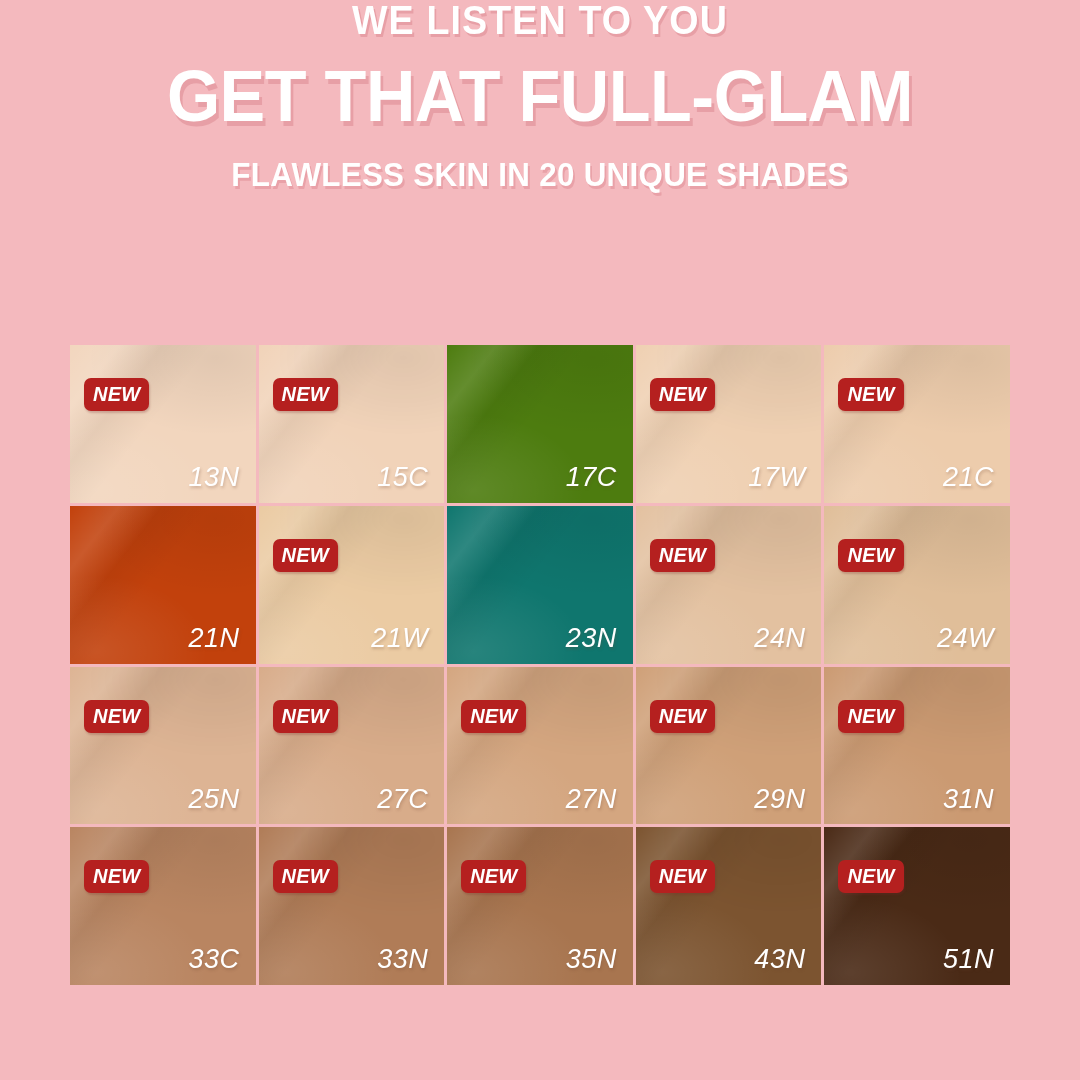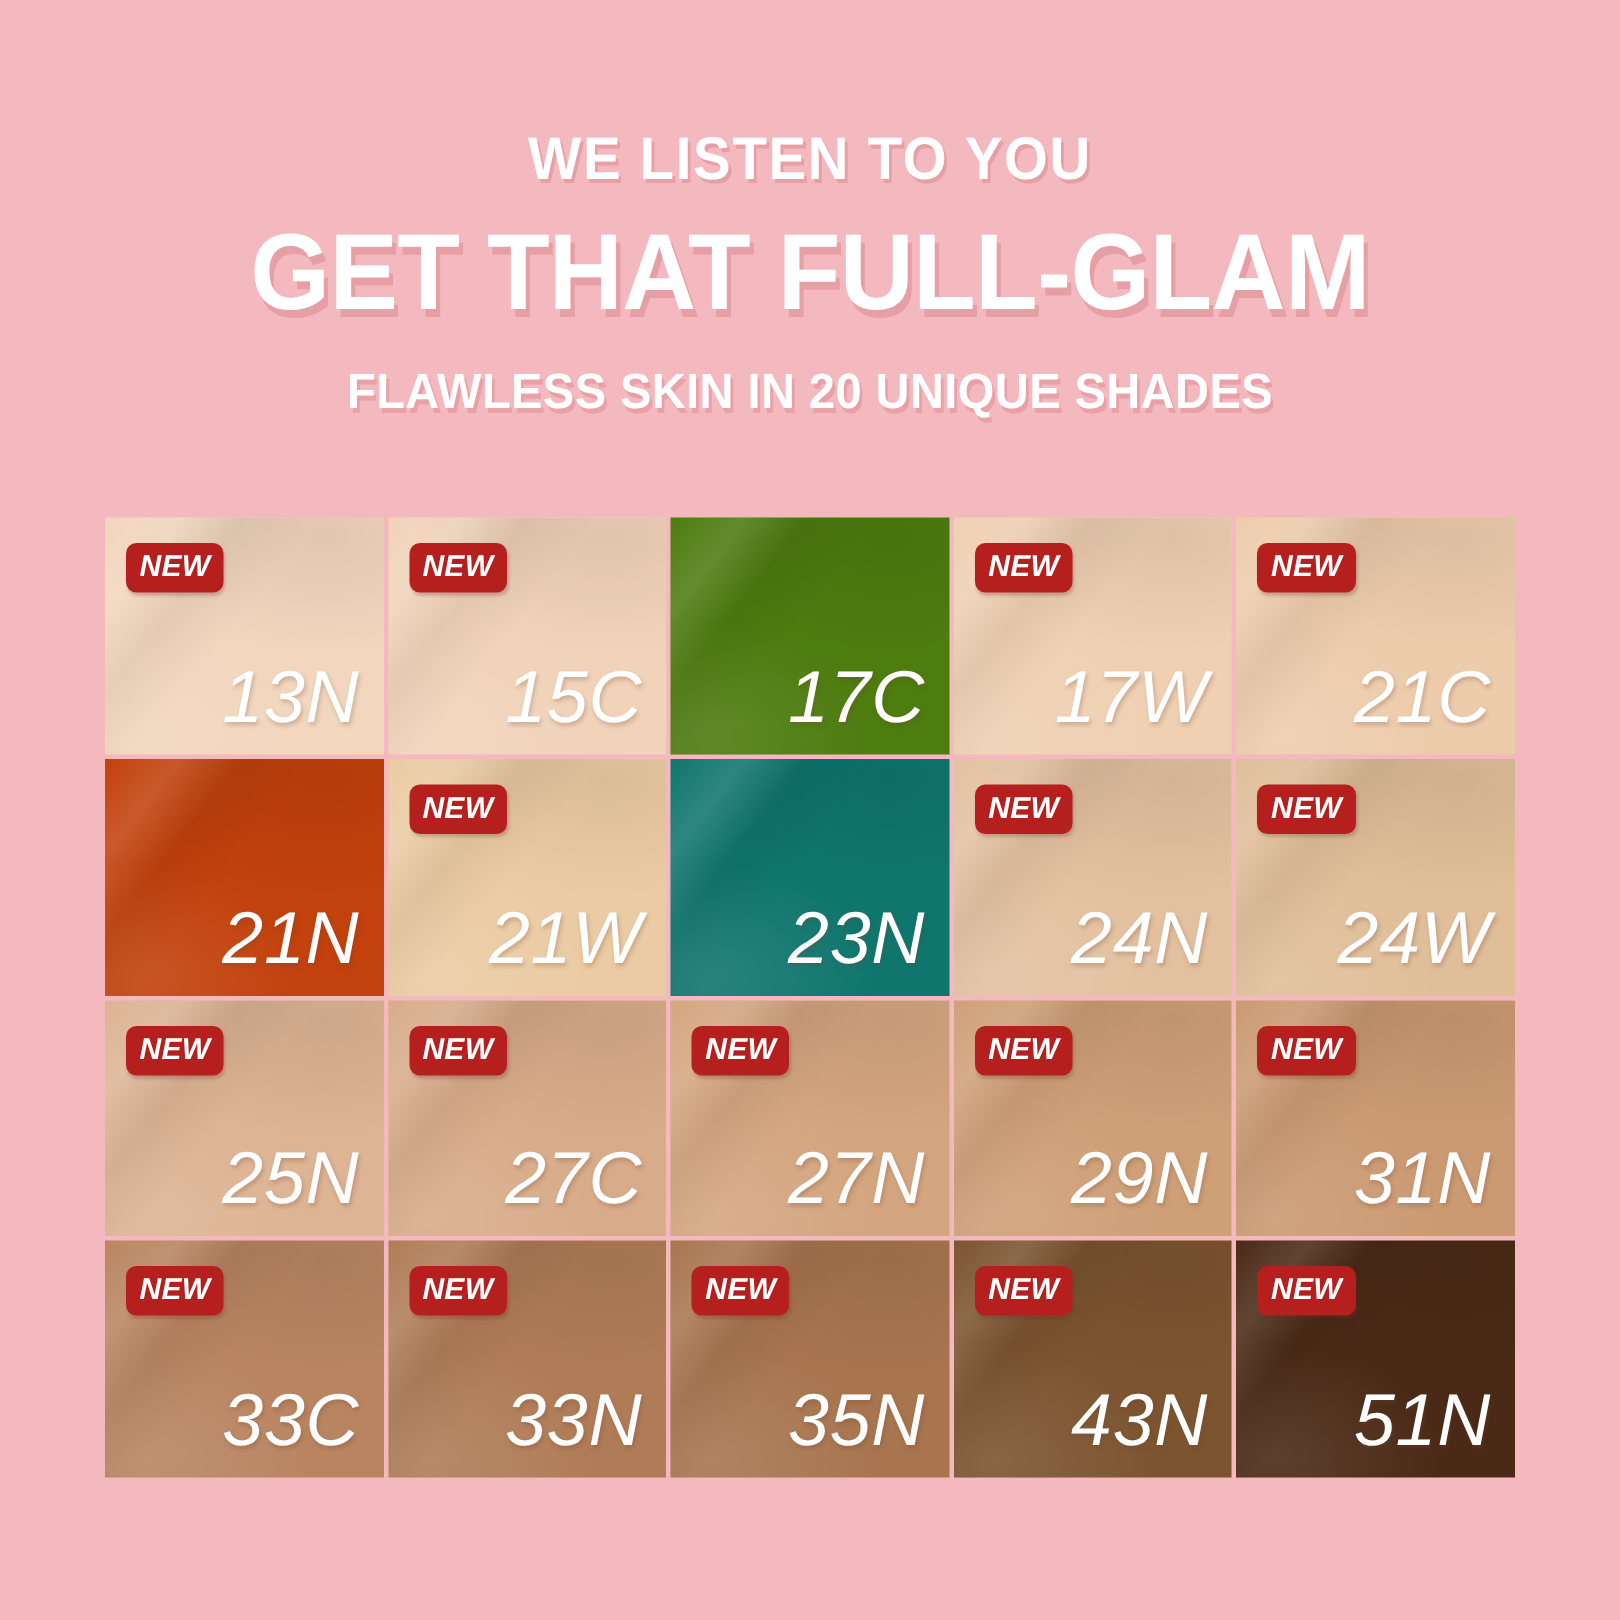--- a/index.html
+++ b/index.html
@@ -15,21 +15,20 @@
     font-family: "Liberation Sans", sans-serif;
     position: relative;
   }
 
   
   .header {
     position: absolute;
     left: 0;
     top: 0;
     width: 1080px;
-    padding-top: 86px;
     text-align: center;
   }
 
   .kicker {
     font-size: 40px;
     font-weight: 700;
     letter-spacing: 1.2px;
     color: #FFFFFF;
     text-transform: uppercase;
     line-height: 1.0;
@@ -101,41 +100,41 @@
     inset: 0;
     background:
       radial-gradient(125% 90% at 78% 8%, rgba(0,0,0,0.07) 0%, rgba(0,0,0,0) 55%),
       radial-gradient(100% 80% at 14% 92%, rgba(255,255,255,0.10) 0%, rgba(255,255,255,0) 60%);
     pointer-events: none;
   }
 
   .badge {
     position: absolute;
     left: 14px;
-    top: 17px;
+    top: 33px;
     z-index: 3;
     background: #B5201F;
     color: #FFFFFF;
     font-size: 20px;
     font-weight: 700;
     font-style: italic;
     letter-spacing: 0.2px;
     line-height: 1;
     padding: 6px 9px 7px 9px;
     border-radius: 7px;
     box-shadow: 1px 2px 2px rgba(120,40,40,0.25);
   }
 
   .code {
     position: absolute;
     right: 16px;
     bottom: 10px;
     z-index: 3;
     color: #FFFFFF;
-    font-size: 49px;
+    font-size: 27px;
     font-weight: 400;
     font-style: italic;
     letter-spacing: 0.5px;
     line-height: 1.1;
     text-shadow: 1px 2px 3px rgba(110,70,50,0.28);
   }
 </style>
 </head>
 <body style="background: rgb(244, 185, 190);">
 

